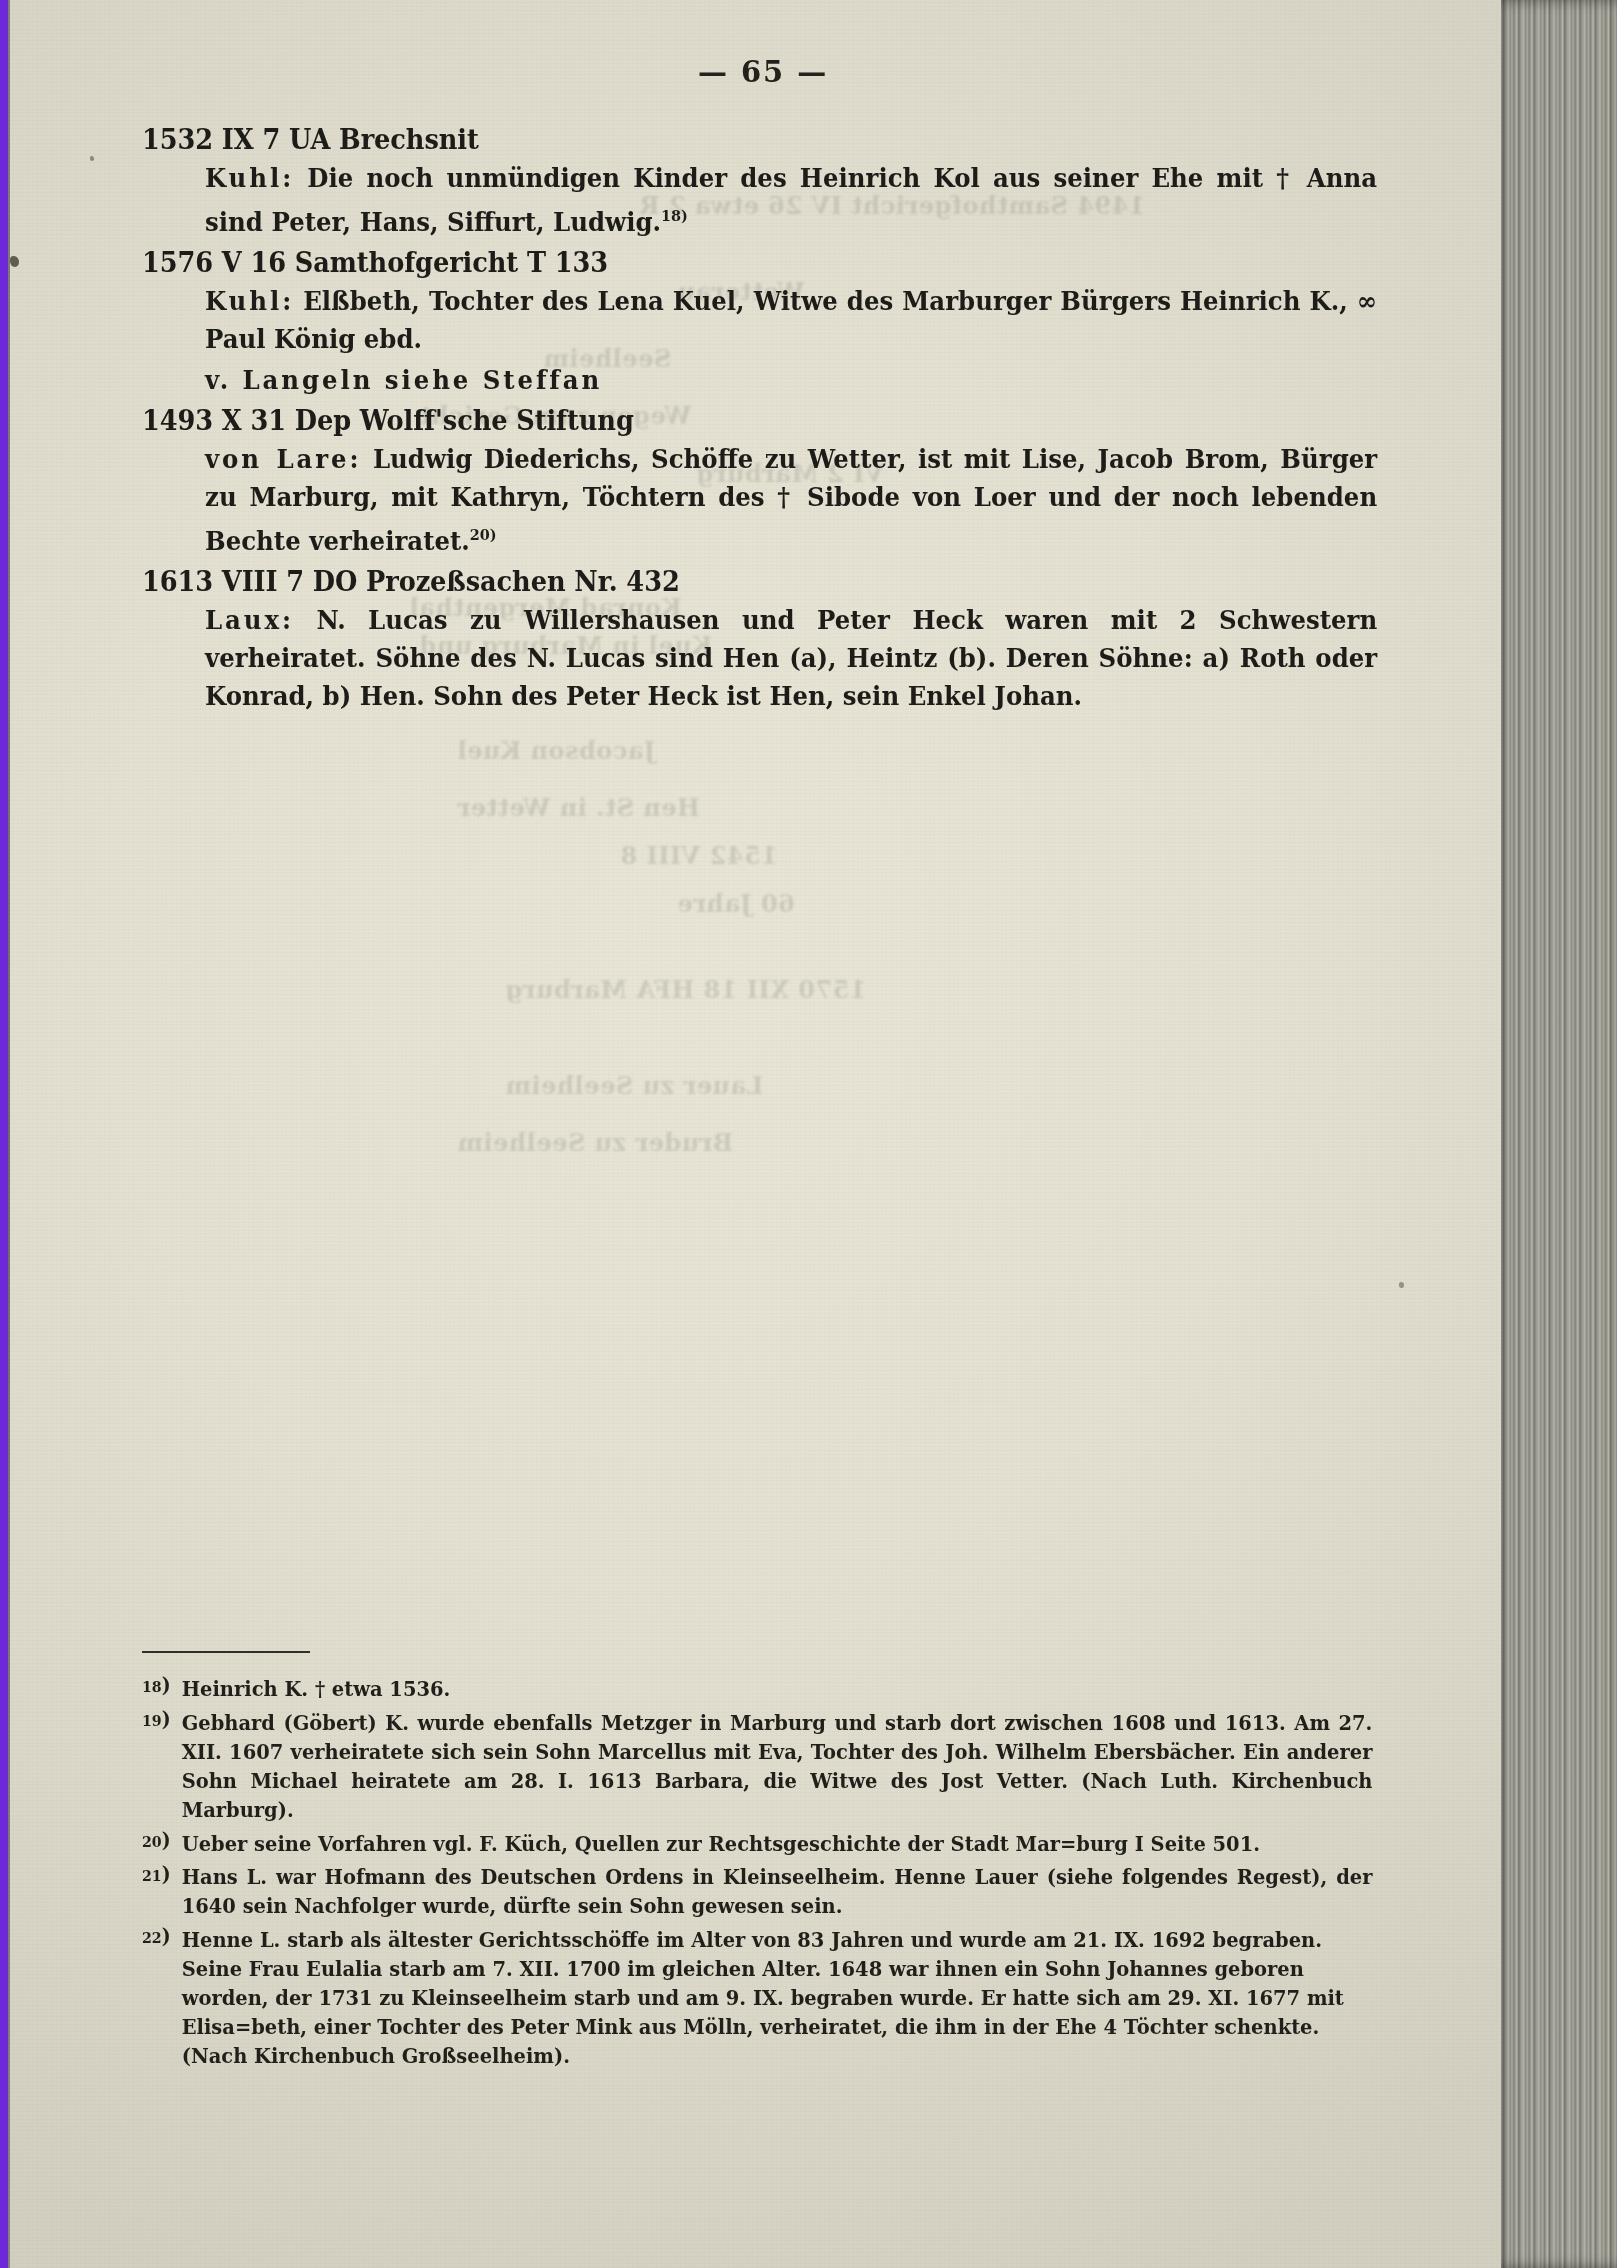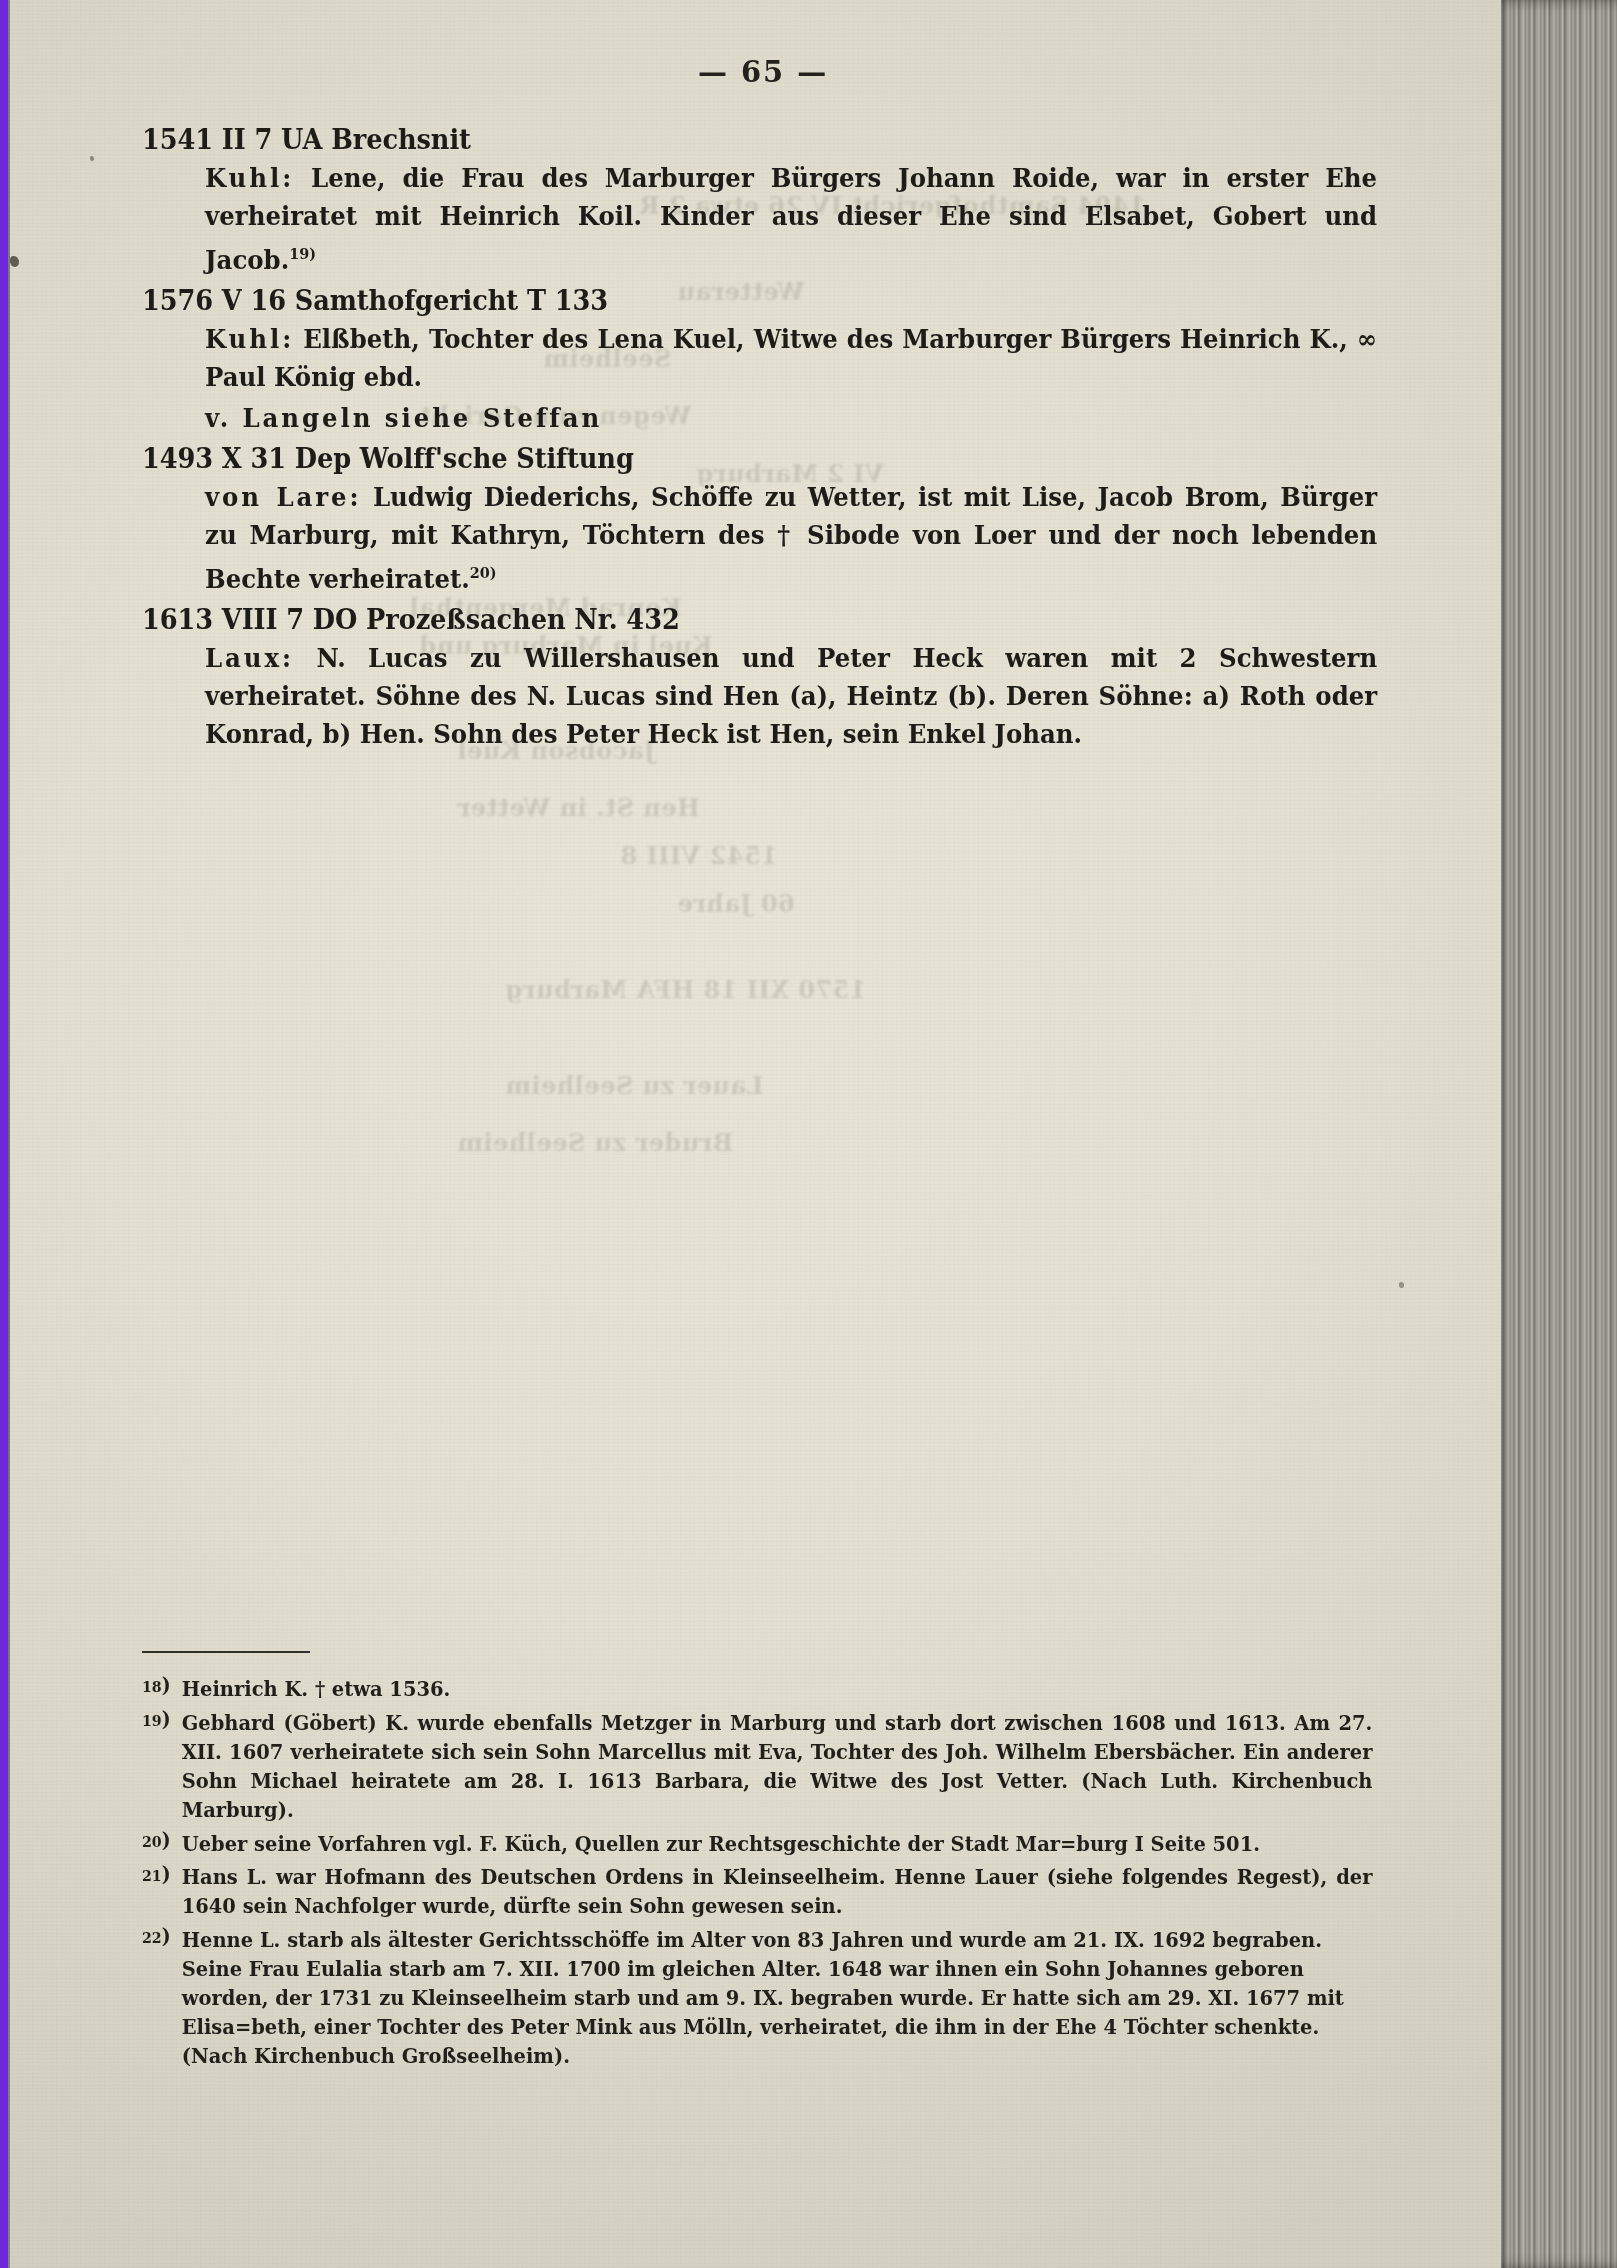--- a/index.html
+++ b/index.html
@@ -238,25 +238,25 @@
         <div class="bleed" style="left: 497px; top: 1071px;">Lauer zu Seelheim</div>
         <div class="bleed" style="left: 449px; top: 1128px;">Bruder zu Seelheim</div>
       </div>
 
     <div class="content">
 
       <div class="folio">— 65 —</div>
 
       <div class="body">
 
-
         <div class="entry">
-          <div class="head">1541 II 7 UA Brechsnit</div>
-          <div class="para"><span class="spaced">Kuhl:</span> <span>Lene, die Frau des Marburger Bürgers Johann Roide, war in erster Ehe verheiratet mit Heinrich Koil. Kinder aus dieser Ehe sind Elsabet, Gobert und Jacob.</span><sup class="fn">19)</sup></div>
-        </div>
+          <div class="head">1532 IX 7 UA Brechsnit</div>
+          <div class="para"><span class="spaced">Kuhl:</span> <span>Die noch unmündigen Kinder des Heinrich Kol aus seiner Ehe mit † Anna sind Peter, Hans, Siffurt, Ludwig.</span><sup class="fn">18)</sup></div>
+        </div>
+
 
         <div class="entry">
           <div class="head">1576 V 16 Samthofgericht T 133</div>
           <div class="para"><span class="spaced">Kuhl:</span> <span>Elßbeth, Tochter des Lena Kuel, Witwe des Marburger Bürgers Heinrich K., ∞ Paul König ebd.</span></div>
         </div>
 
 
 
         <div class="crossref"><span class="spaced">v. Langeln siehe Steffan</span></div>
 

